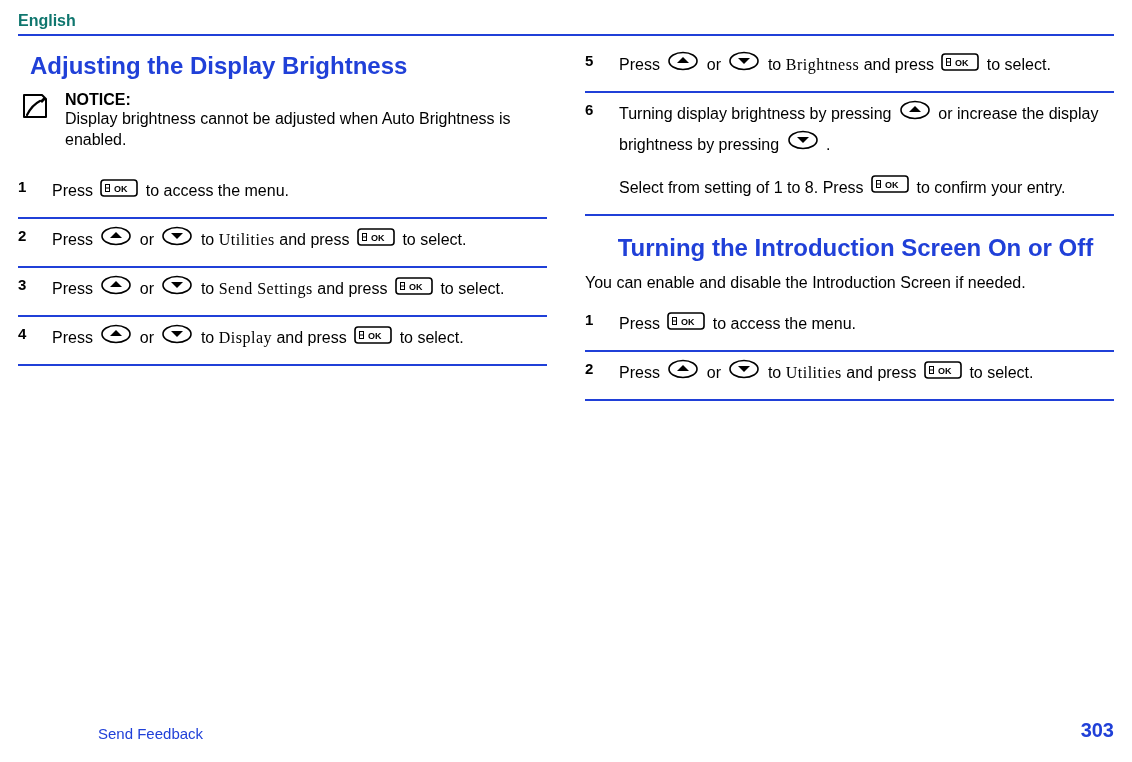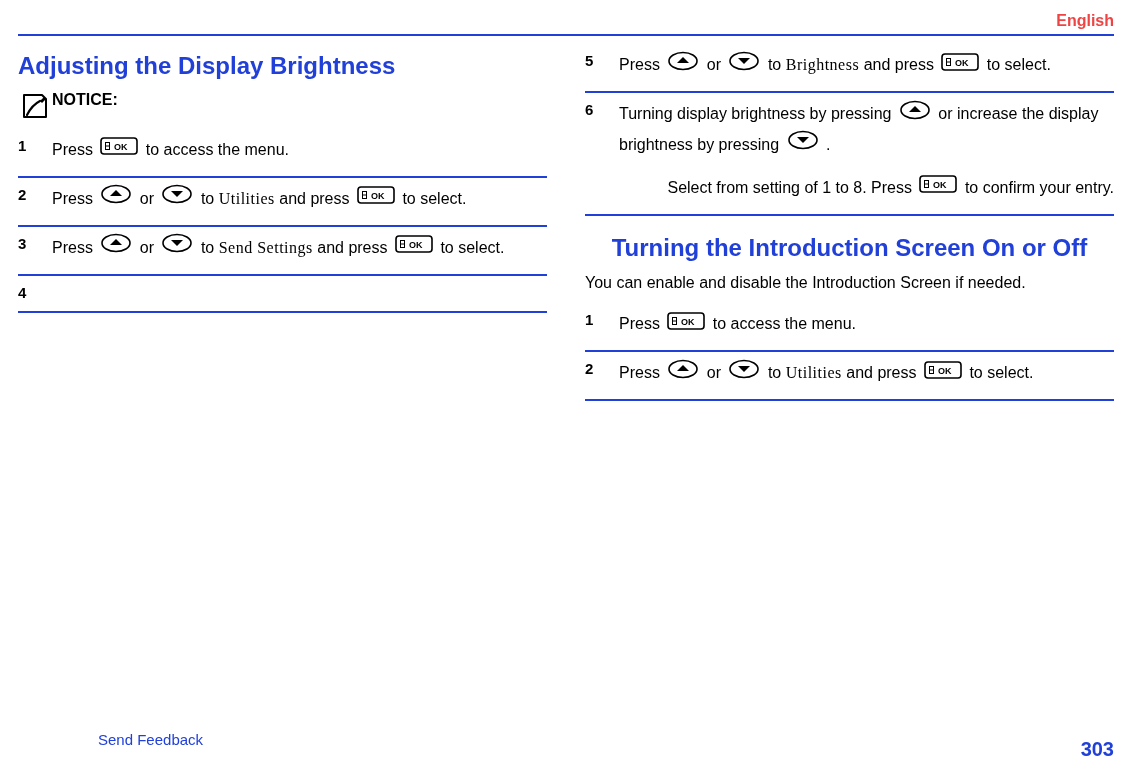--- a/index.html
+++ b/index.html
@@ -7,53 +7,53 @@
     margin: 0;
     padding: 12px 18px 8px 18px;
     font-family: Arial, Helvetica, sans-serif;
     font-size: 16px;
     color: #000;
     width: 1132px;
     height: 762px;
     position: relative;
   }
   .lang {
-    color: #ef4444;
+    color: #0f766e;
     font-weight: bold;
-    text-align: right;
+    text-align: left;
     font-size: 16px;
     margin-bottom: 4px;
   }
   hr.toprule {
     border: none;
     border-top: 2px solid #2040d8;
     margin: 0 0 8px 0;
   }
   .cols {
     display: flex;
     gap: 38px;
   }
   .col {
     width: 530px;
   }
   h2.sec {
     color: #2040d8;
     font-size: 24px;
     font-weight: bold;
-    margin: 8px 0 10px 0;
+    margin: 8px 0 10px 12px;
     line-height: 1.2;
   }
   p.intro {
     margin: 0 0 10px 0;
     line-height: 1.3;
   }
   .notice {
     display: flex;
-    gap: 2px;
-    margin: 6px 0 4px 0;
+    gap: 15px;
+    margin: 6px 0 20px 0;
     padding: 0 0 0 2px;
   }
   .notice .icon {
     flex: 0 0 28px;
   }
   .notice .text .title { font-weight: bold; }
   .notice .text .body { line-height: 1.3; }
   .step {
     border-bottom: 2px solid #2040d8;
     padding: 6px 0 10px 0;
@@ -65,38 +65,38 @@
     flex: 0 0 26px;
     font-weight: bold;
     font-size: 15px;
     padding-top: 2px;
   }
   .step .body {
     flex: 1;
     line-height: 1.9;
   }
   .step .body .para2 { margin-top: 6px; line-height: 1.4; }
-  .step .body .para3 { margin-top: 12px; line-height: 1.9; text-align: right; }
+  .step .body .para3 { margin-top: 12px; line-height: 1.9; }
   .mono {
     font-family: Liberation Serif, serif;
     letter-spacing: 0.5px;
   }
   .key {
     display: inline-block;
     vertical-align: middle;
     margin: 0 3px;
   }
   .footer {
     position: absolute;
-    bottom: 1px;
+    bottom: 20px;
     left: 18px;
     right: 18px;
     display: flex;
     justify-content: space-between;
-    align-items: flex-start;
+    align-items: flex-end;
   }
   .footer a {
     color: #2040d8;
     text-decoration: none;
     font-size: 15px;
     padding-left: 80px;
   }
   .footer .pg {
     color: #2040d8;
     font-weight: bold;
@@ -145,20 +145,21 @@
     <h2 class="sec">Adjusting the Display Brightness</h2>
 
     <div class="notice">
       <div class="icon">
         <svg class="notice-icon" viewBox="0 0 30 30">
             <use href="#notice-ico"></use>
           </svg>
       </div>
       <div class="text">
         <div class="title">NOTICE:</div>
+        <div class="body">Display brightness cannot be adjusted when Auto Brightness is enabled.</div>
       </div>
     </div>
 
     <div class="step">
       <div class="num">1</div>
       <div class="body">
         <span>Press </span>
         <span class="key"><svg class="btn-ok" viewBox="0 0 38 18">
               <use href="#ok-btn"></use>
             </svg></span>
@@ -203,20 +204,37 @@
         <span> and press </span>
         <span class="key"><svg class="btn-ok" viewBox="0 0 38 18">
               <use href="#ok-btn"></use>
             </svg></span>
         <span> to select.</span>
       </div>
     </div>
 
     <div class="step">
       <div class="num">4</div>
+      <div class="body">
+        <span>Press </span>
+        <span class="key"><svg class="btn-arrow" viewBox="0 0 32 20">
+              <use href="#up-btn"></use>
+            </svg></span>
+        <span> or </span>
+        <span class="key"><svg class="btn-arrow" viewBox="0 0 32 20">
+              <use href="#down-btn"></use>
+            </svg></span>
+        <span> to </span>
+        <span class="mono">Display</span>
+        <span> and press </span>
+        <span class="key"><svg class="btn-ok" viewBox="0 0 38 18">
+              <use href="#ok-btn"></use>
+            </svg></span>
+        <span> to select.</span>
+      </div>
     </div>
 
   </div>
 
   <div class="col">
 
     <div class="step">
       <div class="num">5</div>
       <div class="body">
         <div>

